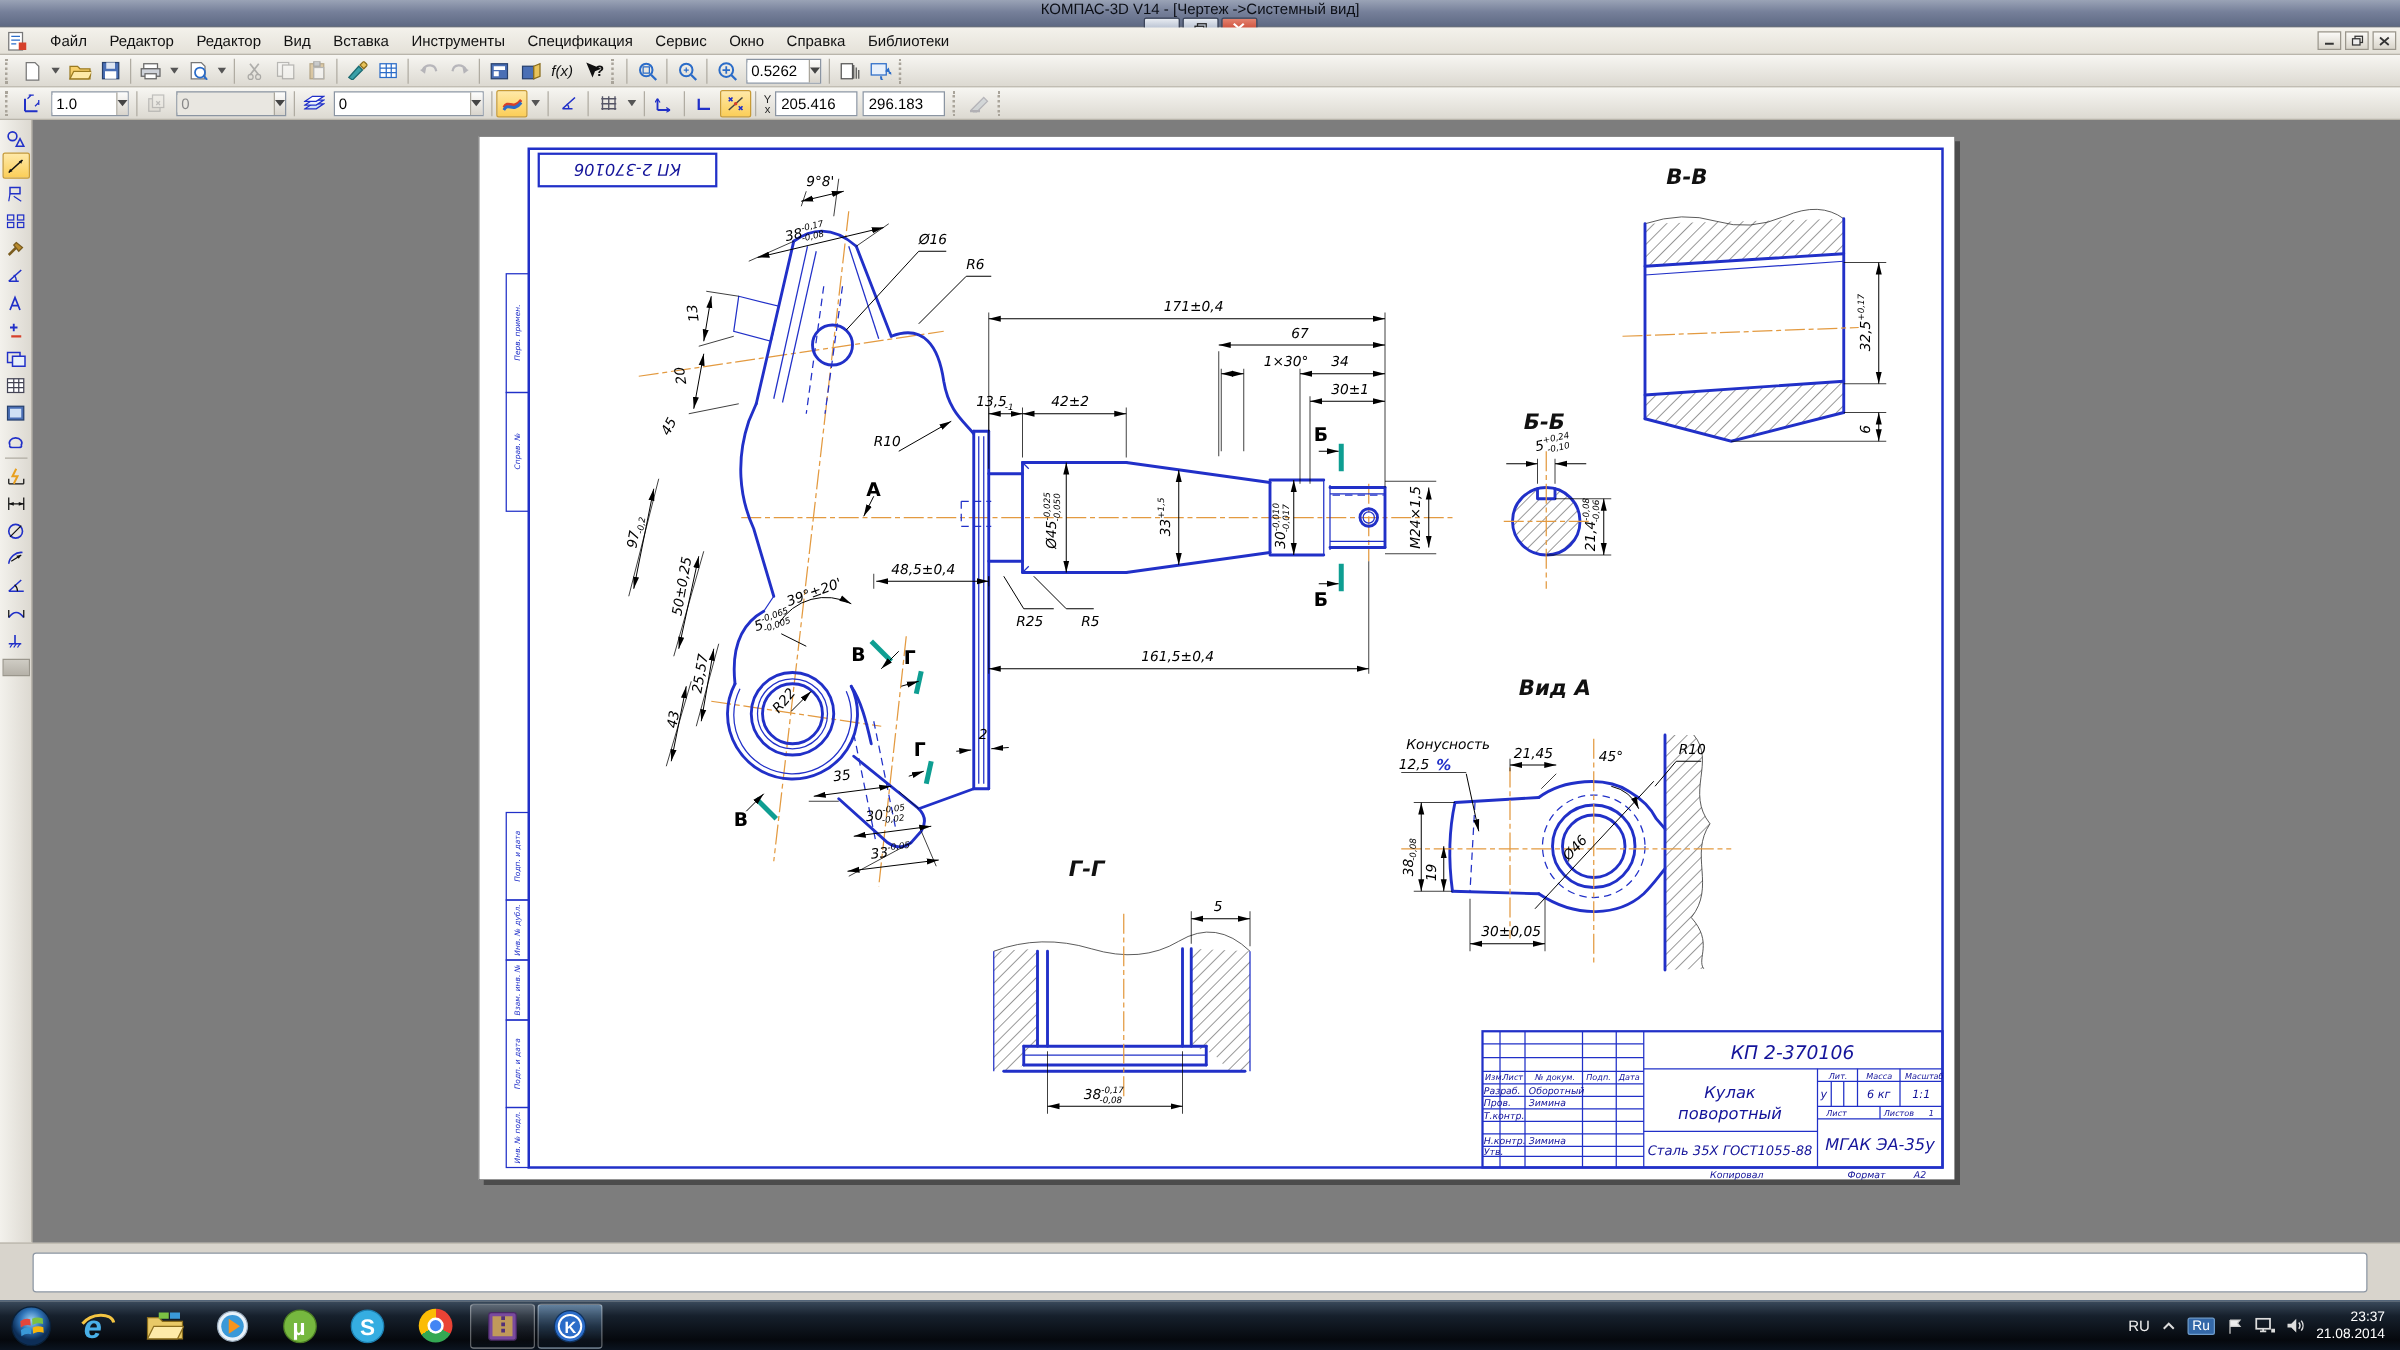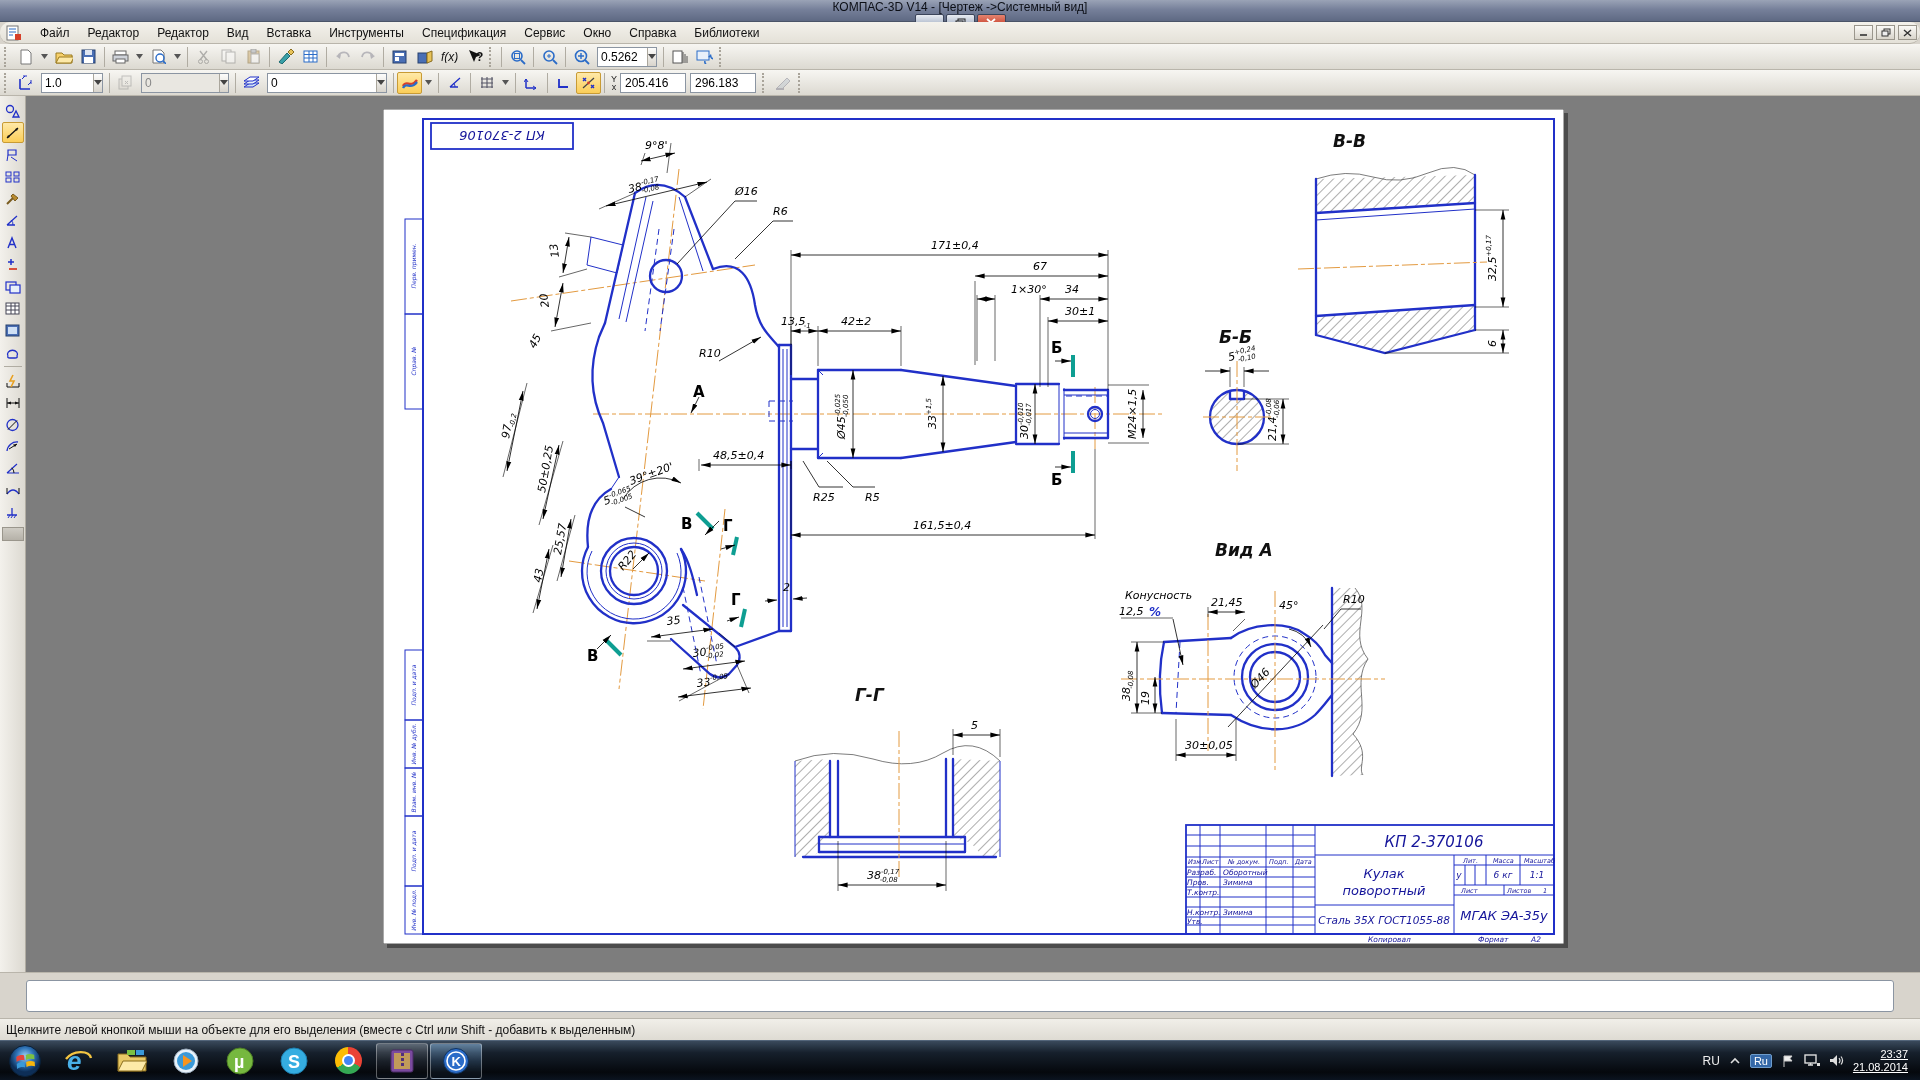--- a/index.html
+++ b/index.html
@@ -9,21 +9,21 @@
   
   .titlebar { height:22px; background:linear-gradient(#9aa3b6,#76809a 45%,#5e6983); display:flex; align-items:center; padding:0 4px; border-bottom:1px solid #4a5468;flex-direction:column; }
   .titlebar .app-ico { width:16px; height:16px; margin-right:5px; }
   .titlebar .title { font-size:12px; color:#0c0f16; flex:1; }
   .wbtns { display:flex; gap:2px; }
   .wbtn { width:29px; height:17px; border:1px solid #3c455a; border-radius:2px; background:linear-gradient(#e8ecf2,#b9c2d2 50%,#9aa5ba); display:flex; align-items:center; justify-content:center; }
   .wbtn.close { background:linear-gradient(#e4836f,#cf5440 50%,#a33322); }
   .wbtn svg { display:block; }
 
   
-  .menubar { height:22px; background:linear-gradient(#f4f2ec,#e4e1d8); display:flex; align-items:center; border-bottom:1px solid #b9b5ab; padding-left:3px;border-radius:10px; }
+  .menubar { height:22px; background:linear-gradient(#f4f2ec,#e4e1d8); display:flex; align-items:center; border-bottom:1px solid #b9b5ab; padding-left:3px; }
   .menubar .doc-ico { width:18px; height:16px; margin:0 8px 0 2px; }
   .menu-item { font-size:12px; color:#111; padding:2px 9px; cursor:default; }
   .menubar .spacer { flex:1; }
   .mdibtn { width:19px; height:15px; border:1px solid #9a968c; background:linear-gradient(#fbfaf7,#d9d5cb); margin-right:3px; display:flex; align-items:center; justify-content:center; }
 
   
   .toolbar { height:26px; background:linear-gradient(#f7f6f2,#dcd9d1); display:flex; align-items:center; border-bottom:1px solid #b9b5ab; padding:0 2px; }
   .grip { width:5px; height:20px; border-left:2px dotted #a9a49a; margin:0 4px 0 2px; }
   .tsep { width:1px; height:20px; background:#b0aca2; margin:0 3px; }
   .tbtn { width:25px; height:22px; border:1px solid transparent; border-radius:2px; display:flex; align-items:center; justify-content:center; }
@@ -57,21 +57,21 @@
 
   
   .taskbar { height:40px; background:linear-gradient(#3a4a5c,#16202c 30%,#05080d 80%,#0b1420); display:flex; align-items:center; border-top:1px solid #53657a; }
   .start-orb { width:38px; height:38px; margin:0 8px 0 6px; display:flex; align-items:center; justify-content:center; }
   .task-icon { width:52px; height:36px; display:flex; align-items:center; justify-content:center; border-radius:3px; margin-right:2px; }
   .task-icon.open { border:1px solid rgba(255,255,255,.35); background:linear-gradient(rgba(255,255,255,.22),rgba(255,255,255,.05) 50%,rgba(0,0,0,.15)); }
   .task-icon.active { background:linear-gradient(rgba(160,210,255,.45),rgba(90,140,190,.25) 50%,rgba(0,0,0,.1)); }
   .tray { margin-left:auto; display:flex; align-items:center; gap:9px; padding-right:12px; color:#fff; }
   .tray .lang { font-size:12px; color:#eee; }
   .lang-badge { background:#3468a8; border:1px solid #6e9ccb; color:#fff; font-size:11px; padding:0 3px; border-radius:2px; }
-  .clock { text-align:right; font-size:11px; line-height:13px; color:#fff;text-decoration:underline; }
+  .clock { text-align:right; font-size:11px; line-height:13px; color:#fff; }
 
   
   .bold { stroke:#2130c8; stroke-width:2.3; fill:none; stroke-linecap:round; }
   .thn  { stroke:#2130c8; stroke-width:1; fill:none; }
   .dsh  { stroke:#2130c8; stroke-width:1; fill:none; stroke-dasharray:6 4; }
   .cl   { stroke:#e39a40; stroke-width:1; fill:none; stroke-dasharray:16 3 4 3; }
   .dl   { stroke:#000; stroke-width:.8; fill:none; }
   .xl   { stroke:#000; stroke-width:.6; fill:none; }
   .wv   { stroke:#444; stroke-width:.7; fill:none; }
   .tl   { stroke:#0e9e92; stroke-width:4; fill:none; }
@@ -976,23 +976,20 @@
           <text class="tb7" x="1148" y="833">А2</text>
         </g>
       </svg>
     </div>
   </div>
 
   <div class="prop-strip">
     <div class="prop-input"></div>
   </div>
 
-  <div class="statusbar">
-    <span>Щелкните левой кнопкой мыши на объекте для его выделения (вместе с Ctrl или Shift - добавить к выделенным)</span>
-  </div>
 
   <div class="taskbar">
     <div class="start-orb">
       <svg width="34" height="34" viewBox="0 0 34 34">
         <defs>
             <radialGradient id="orb" cx="50%" cy="35%">
               <stop offset="0%" stop-color="#9fd4f5"></stop>
               <stop offset="55%" stop-color="#2f74b8"></stop>
               <stop offset="100%" stop-color="#0d2e57"></stop>
             </radialGradient>

